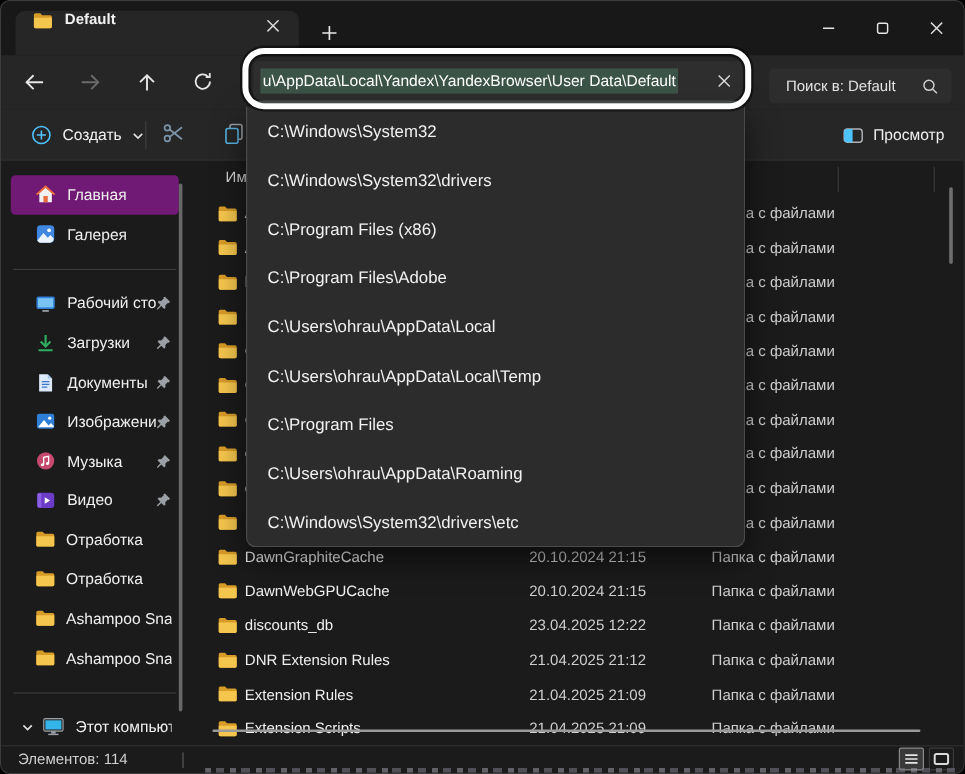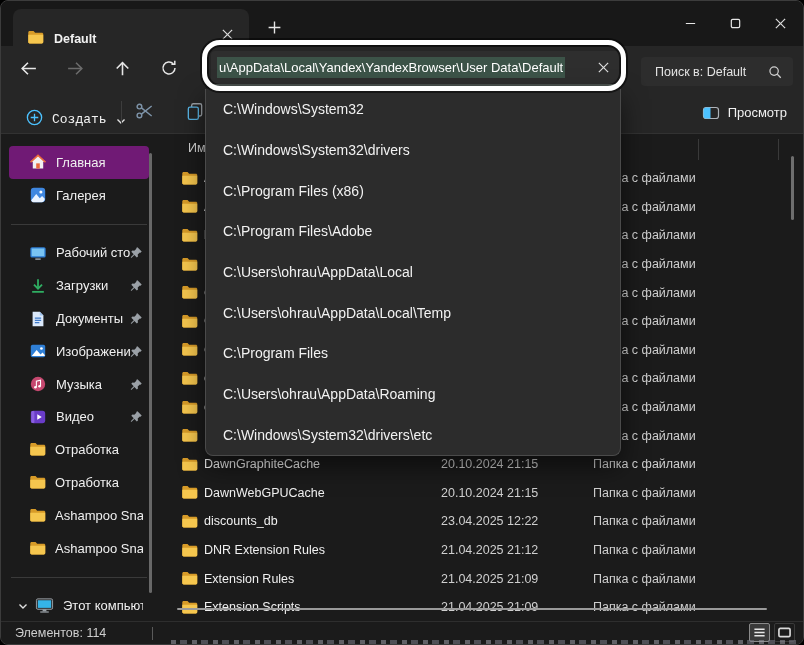--- a/index.html
+++ b/index.html
@@ -6,41 +6,41 @@
   html,body { background:#000; }
   .window {
     position: relative; width: 804px; height: 645px;
     background: #1b1b1b; color: #f0f0f0;
     font-family: "Liberation Sans", sans-serif; font-size: 13px;
     overflow: hidden; border: 1px solid #3c3c3c; border-radius: 8px;
   }
   
   .titlebar { position:absolute; top:0; left:0; right:0; height:45px; background:#181818; }
   .tab { position:absolute; left:12px; top:8px; width:236px; height:37px; background:#262626;
-         border-radius:8px 8px 0 0; display:flex; align-items:flex-end; padding:0 10px 0 14px; }
+         border-radius:8px 8px 0 0; display:flex; align-items:flex-start; padding:0 10px 0 14px; }
   .tab-title { margin-left:10px; font-weight:700; font-size:12.5px; color:#f2f2f2; flex:1; }
   .tab-close { width:24px; height:24px; display:flex; align-items:center; justify-content:center; border-radius:4px; }
   .newtab { position:absolute; left:258px; top:11px; width:30px; height:30px; display:flex; align-items:center; justify-content:center; }
   .win-controls { position:absolute; right:0; top:0; display:flex; height:44px; }
   .win-btn { width:45px; height:44px; display:flex; align-items:center; justify-content:center; }
   
   .navband { position:absolute; top:45px; left:0; right:0; height:45px; background:#262626; }
   .nav-buttons { position:absolute; left:12px; top:7px; display:flex; gap:17px; }
   .nav-btn { width:30px; height:30px; display:flex; align-items:center; justify-content:center; border-radius:4px; }
   .addressbar { position:absolute; left:210px; top:50px; width:409px; height:35px;
       background:#2e2e2e; border-radius:4px; border-bottom:2px solid #93a09a;
       display:flex; align-items:center; padding:0 6px; overflow:hidden; }
   .addr-text { background:#3c5348; color:#fff; padding:3px 2px; white-space:nowrap; font-size:13px; }
   .addr-clear { margin-left:auto; width:22px; height:22px; display:flex; align-items:center; justify-content:center; }
   .searchbox { position:absolute; left:640px; top:56px; width:152px; height:29px; background:#2d2d2d;
       border-radius:4px; display:flex; align-items:center; padding:0 10px 0 14px; }
   .search-label { color:#e3e3e3; font-size:12.5px; flex:1; white-space:nowrap; }
   
   .toolbar { position:absolute; top:90px; left:0; right:0; height:43px; background:#262626; border-bottom:1px solid #323232; }
-  .tb-create { position:absolute; left:16px; top:7px; height:29px; display:flex; align-items:flex-end; gap:8px; padding:0 8px; border-radius:4px;font-family:Liberation Mono, monospace; }
+  .tb-create { position:absolute; left:16px; top:7px; height:29px; display:flex; align-items:center; gap:8px; padding:0 8px; border-radius:4px; }
   .tb-create-label { font-size:13px; color:#f2f2f2; }
   .tb-sep { position:absolute; left:120px; top:10px; width:1px; height:23px; background:#3d3d3d; }
   .tb-cut { position:absolute; left:134px; top:10px; }
   .tb-copy { position:absolute; left:184px; top:10px; }
   .tb-view { position:absolute; right:16px; top:7px; height:29px; display:flex; align-items:center; gap:8px; }
   
   .content { position:absolute; top:133px; left:0; right:0; bottom:23px; background:#1b1b1b; }
   .sidebar { position:absolute; left:0; top:0; width:162px; bottom:0; padding-top:12px; overflow:hidden; }
   .sb-item { height:32.8px; display:flex; align-items:center; margin:0 14px 0 8px; padding:0 6px 0 20px; border-radius:4px; }
   .sb-item.sel { background:#701a75; }

